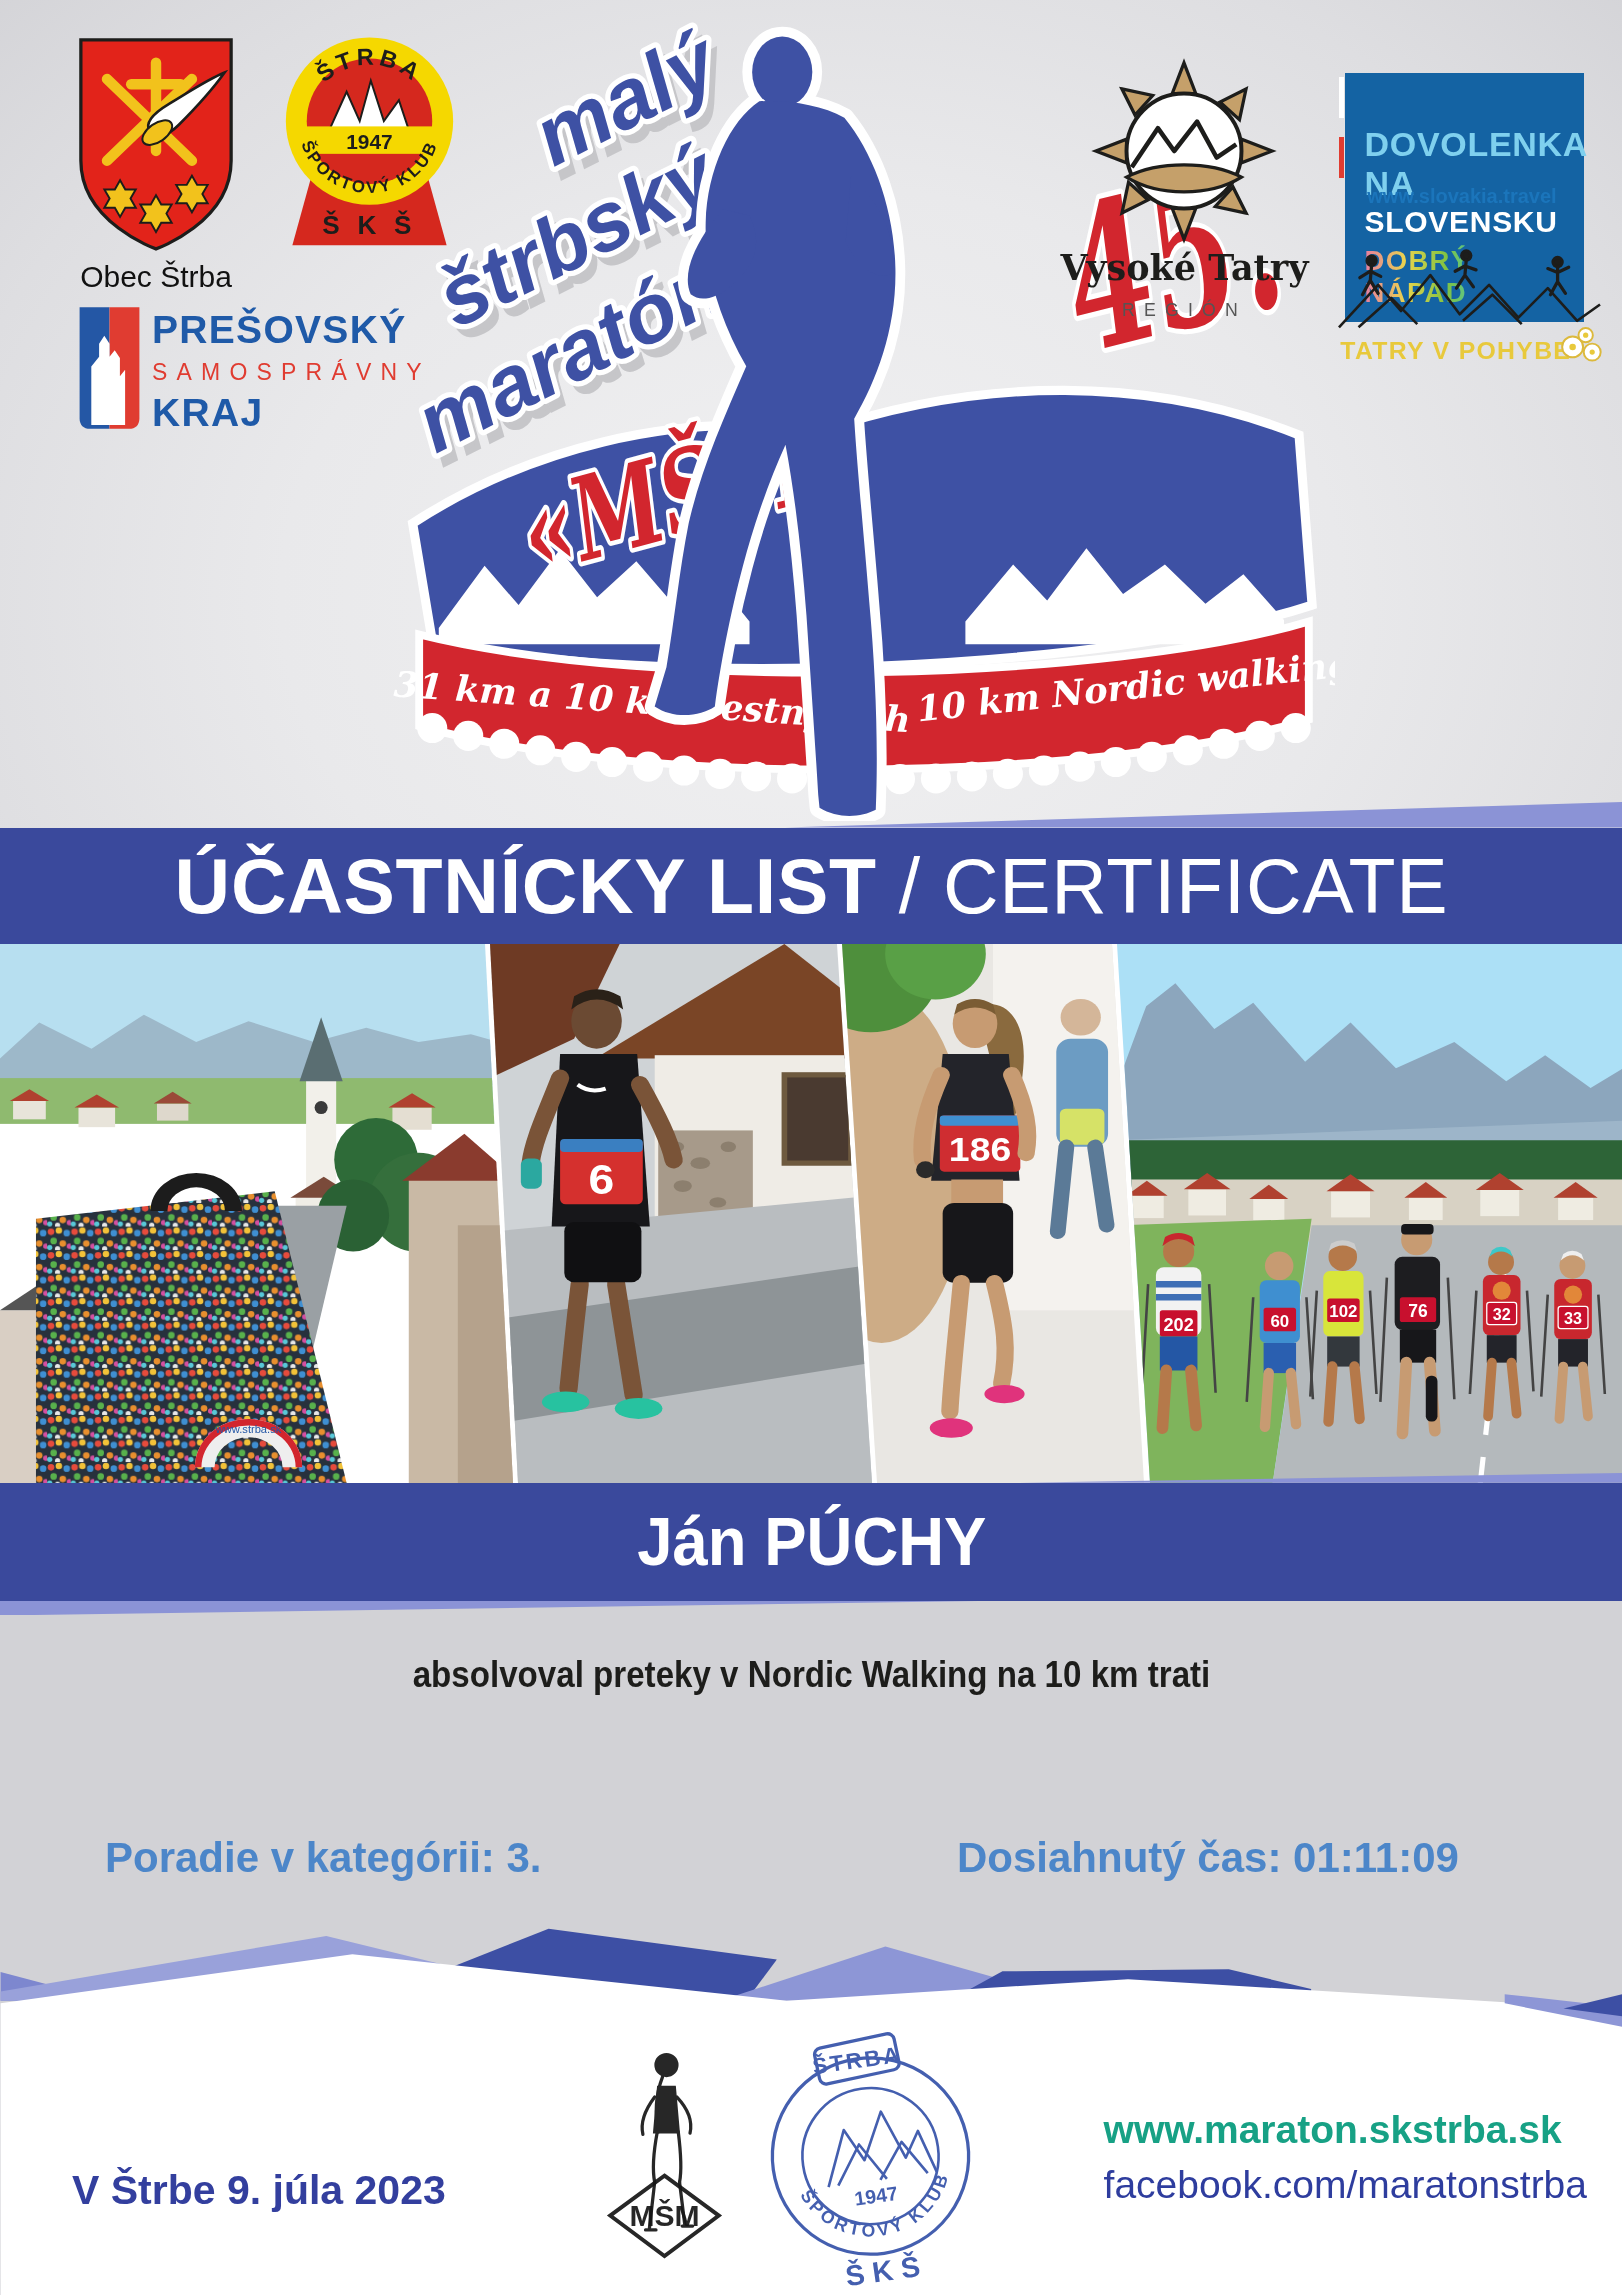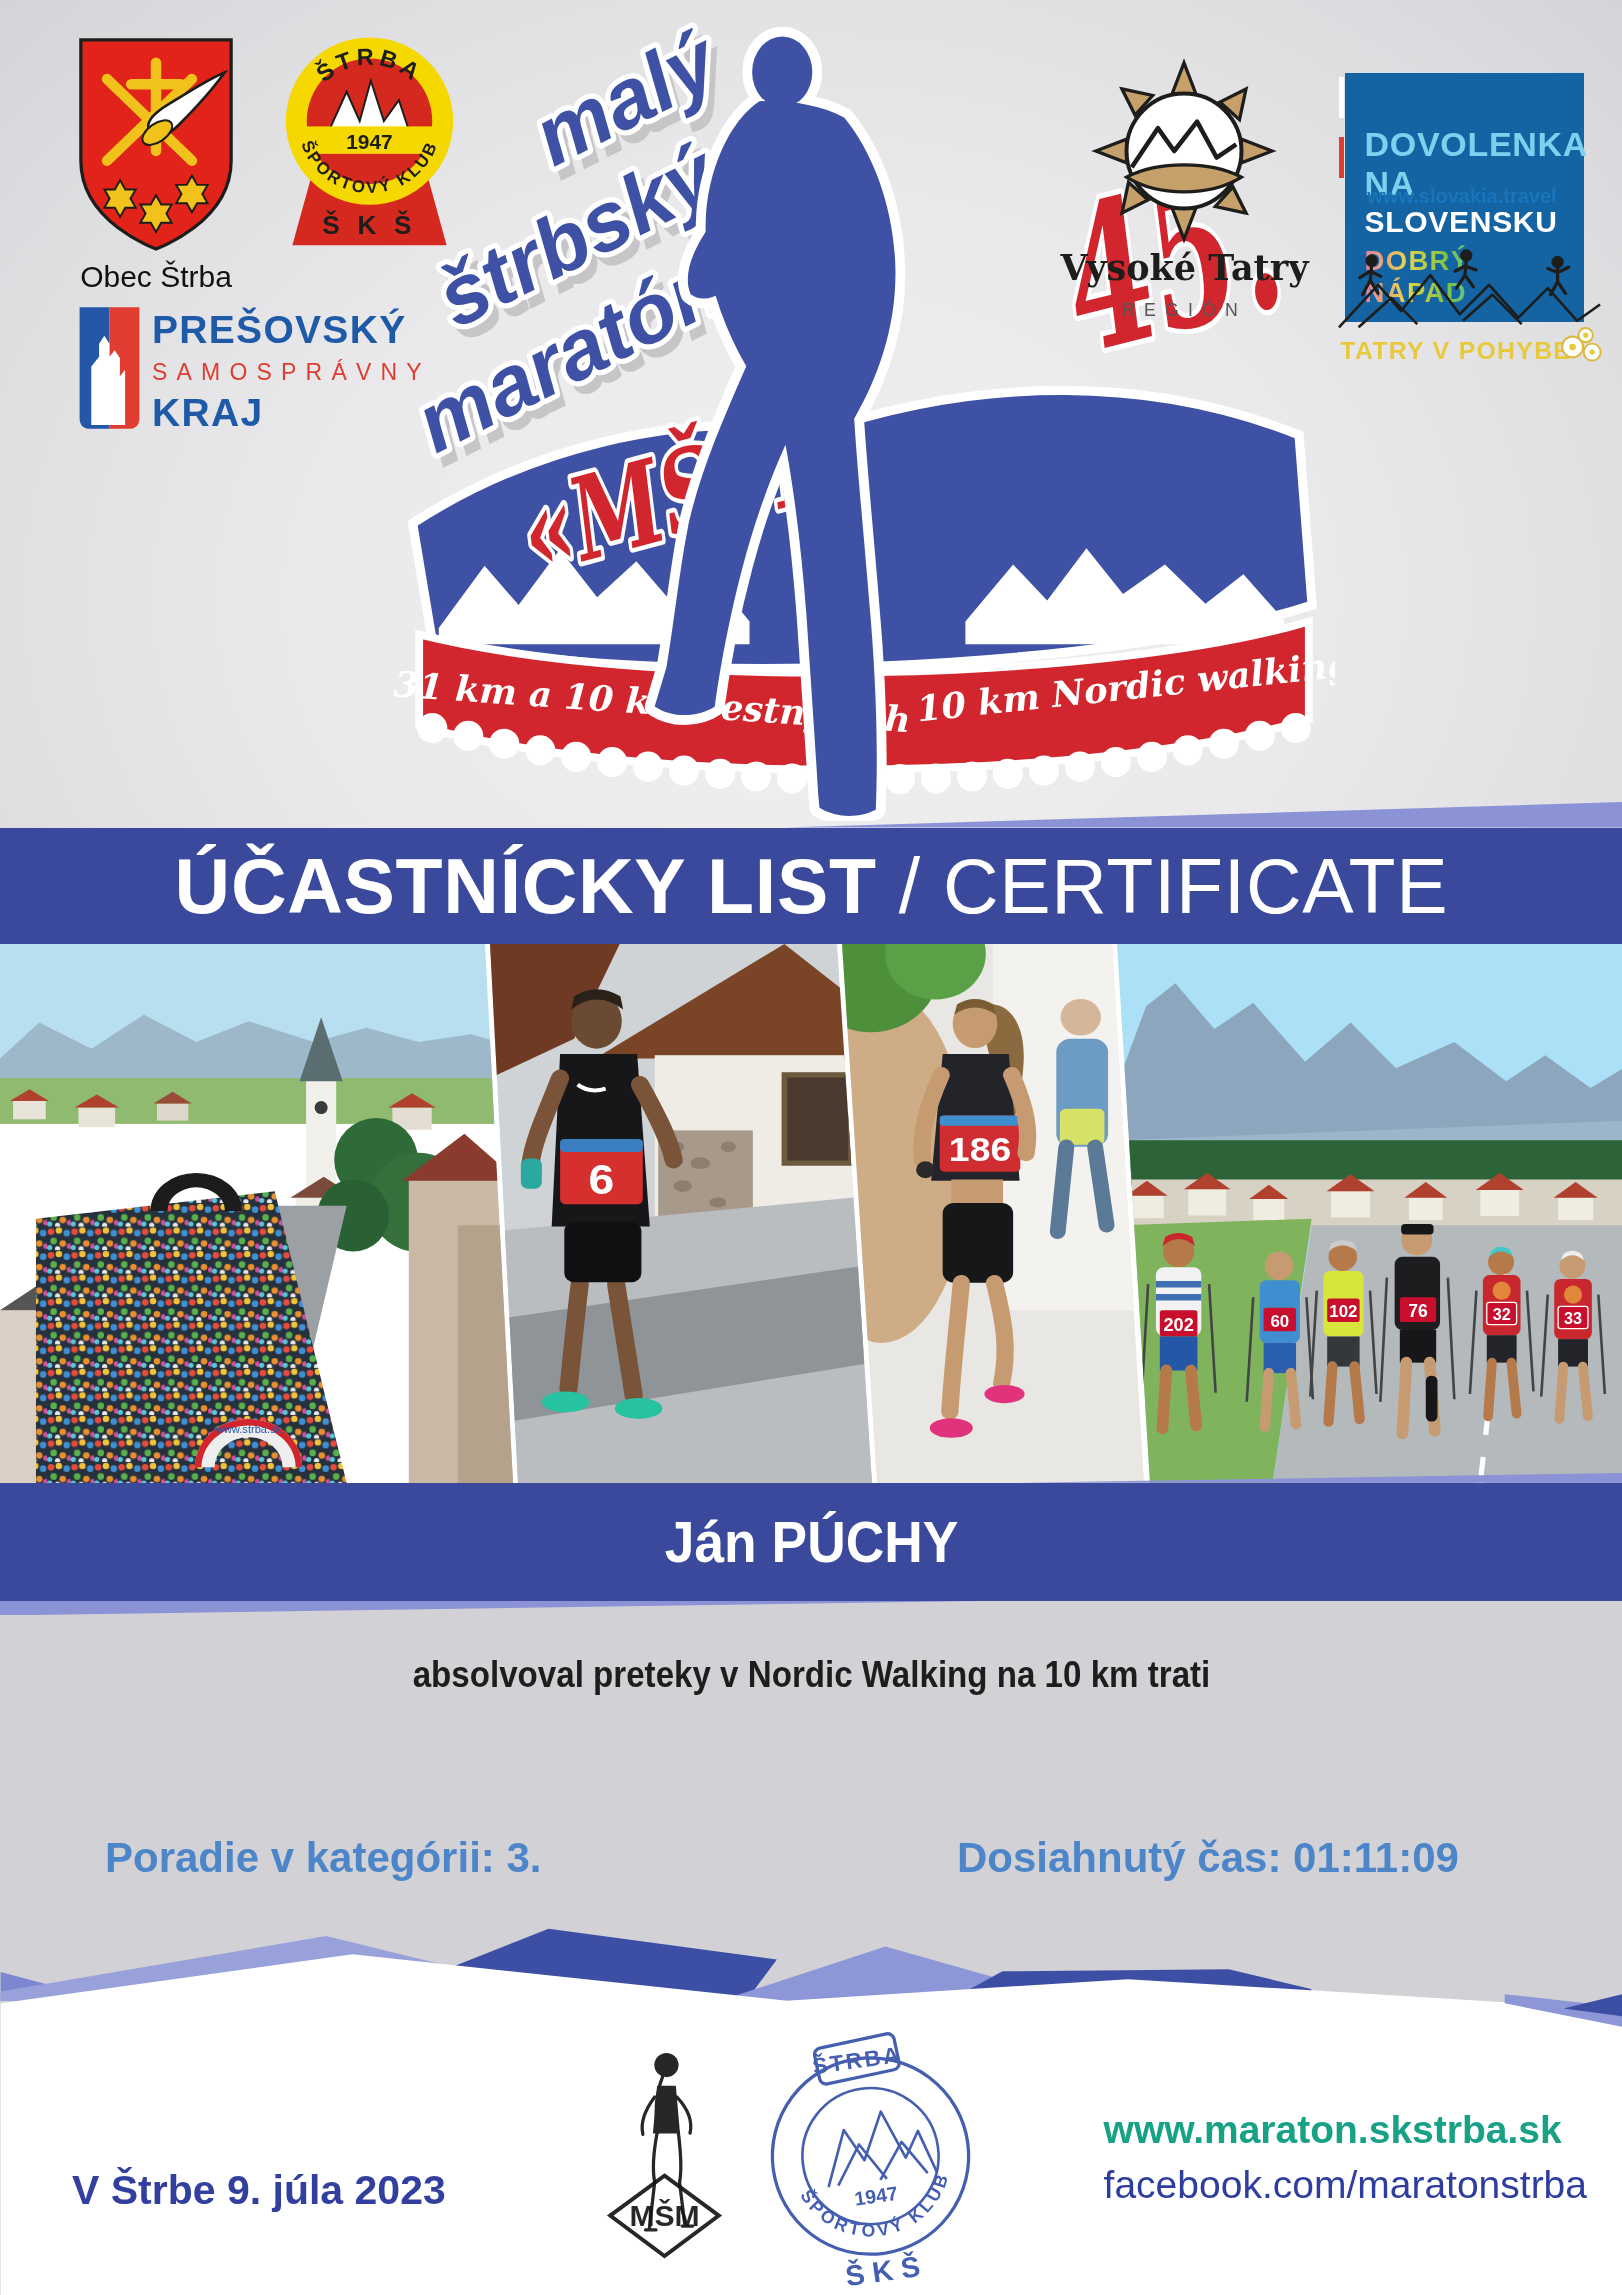--- a/index.html
+++ b/index.html
@@ -9,21 +9,21 @@
     background:radial-gradient(ellipse 1178px 916px at 50% 26%,#f1f1f2 0%,#e9e9eb 45%,#dedee1 75%,#d2d2d6 100%);
   }
   .abs{position:absolute;}
   .cond{display:inline-block;transform:scaleX(.92);transform-origin:center;}
   
   .bar{left:0;width:1623px;background:#3a499c;}
   .wedge{background:#8b93d6;}
   .cert-title{color:#fff;width:1623px;text-align:center;font-size:77px;line-height:116px;letter-spacing:0.7px;}
   .cert-title .sk{font-weight:700;}
   .cert-title .en{font-weight:400;}
-  .name-title{color:#fff;width:1623px;text-align:center;font-size:58px;line-height:118px;font-weight:700;}
+  .name-title{color:#fff;width:1623px;text-align:center;font-size:69px;line-height:118px;font-weight:700;}
   
   .bodyline{width:1623px;text-align:center;color:#1d1d1b;font-size:36px;font-weight:700;}
   .result{color:#4c86c9;font-size:42px;font-weight:700;white-space:nowrap;}
   
   .date{color:#333f9e;font-size:41px;font-weight:700;white-space:nowrap;}
   .links{text-align:left;}
   .weblink{color:#17a185;font-size:39px;font-weight:700;white-space:nowrap;}
   .fblink{color:#2e3d9e;font-size:39px;font-weight:400;white-space:nowrap;margin-top:10.5px;}
   
   .dov-box{background:#1463a3;color:#fff;padding:11.8px 15.7px 13px 19.6px;width:204px;}

